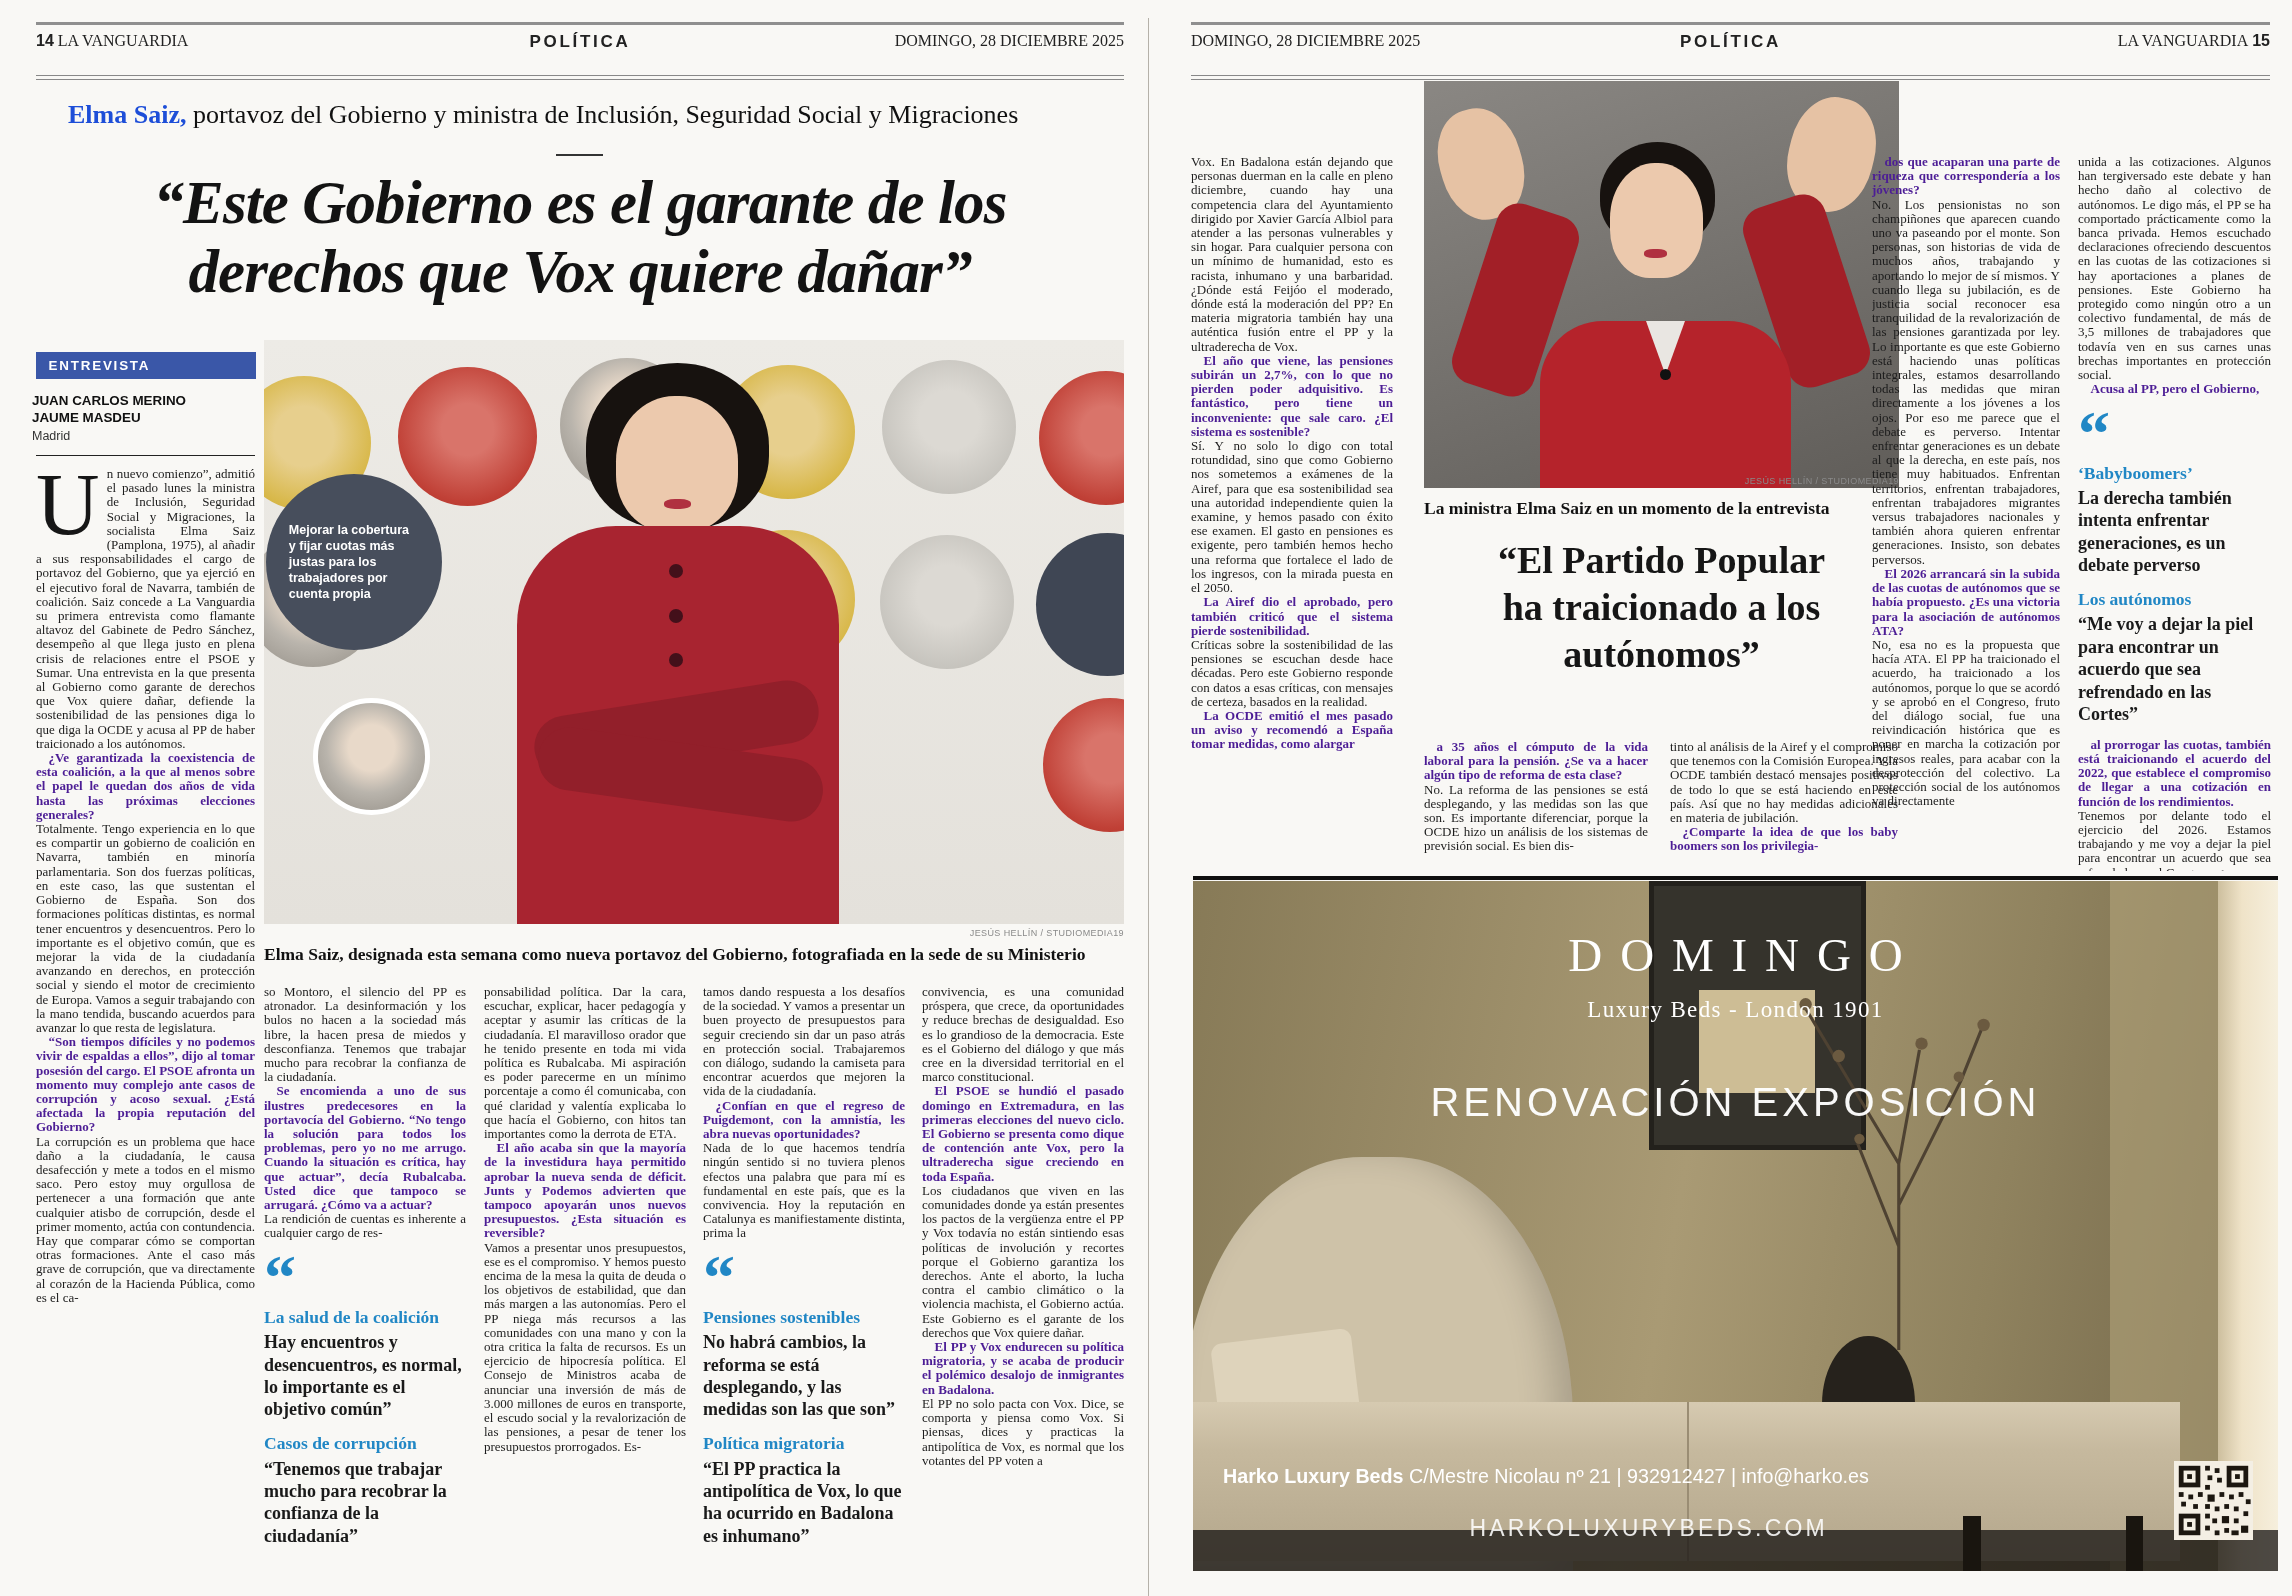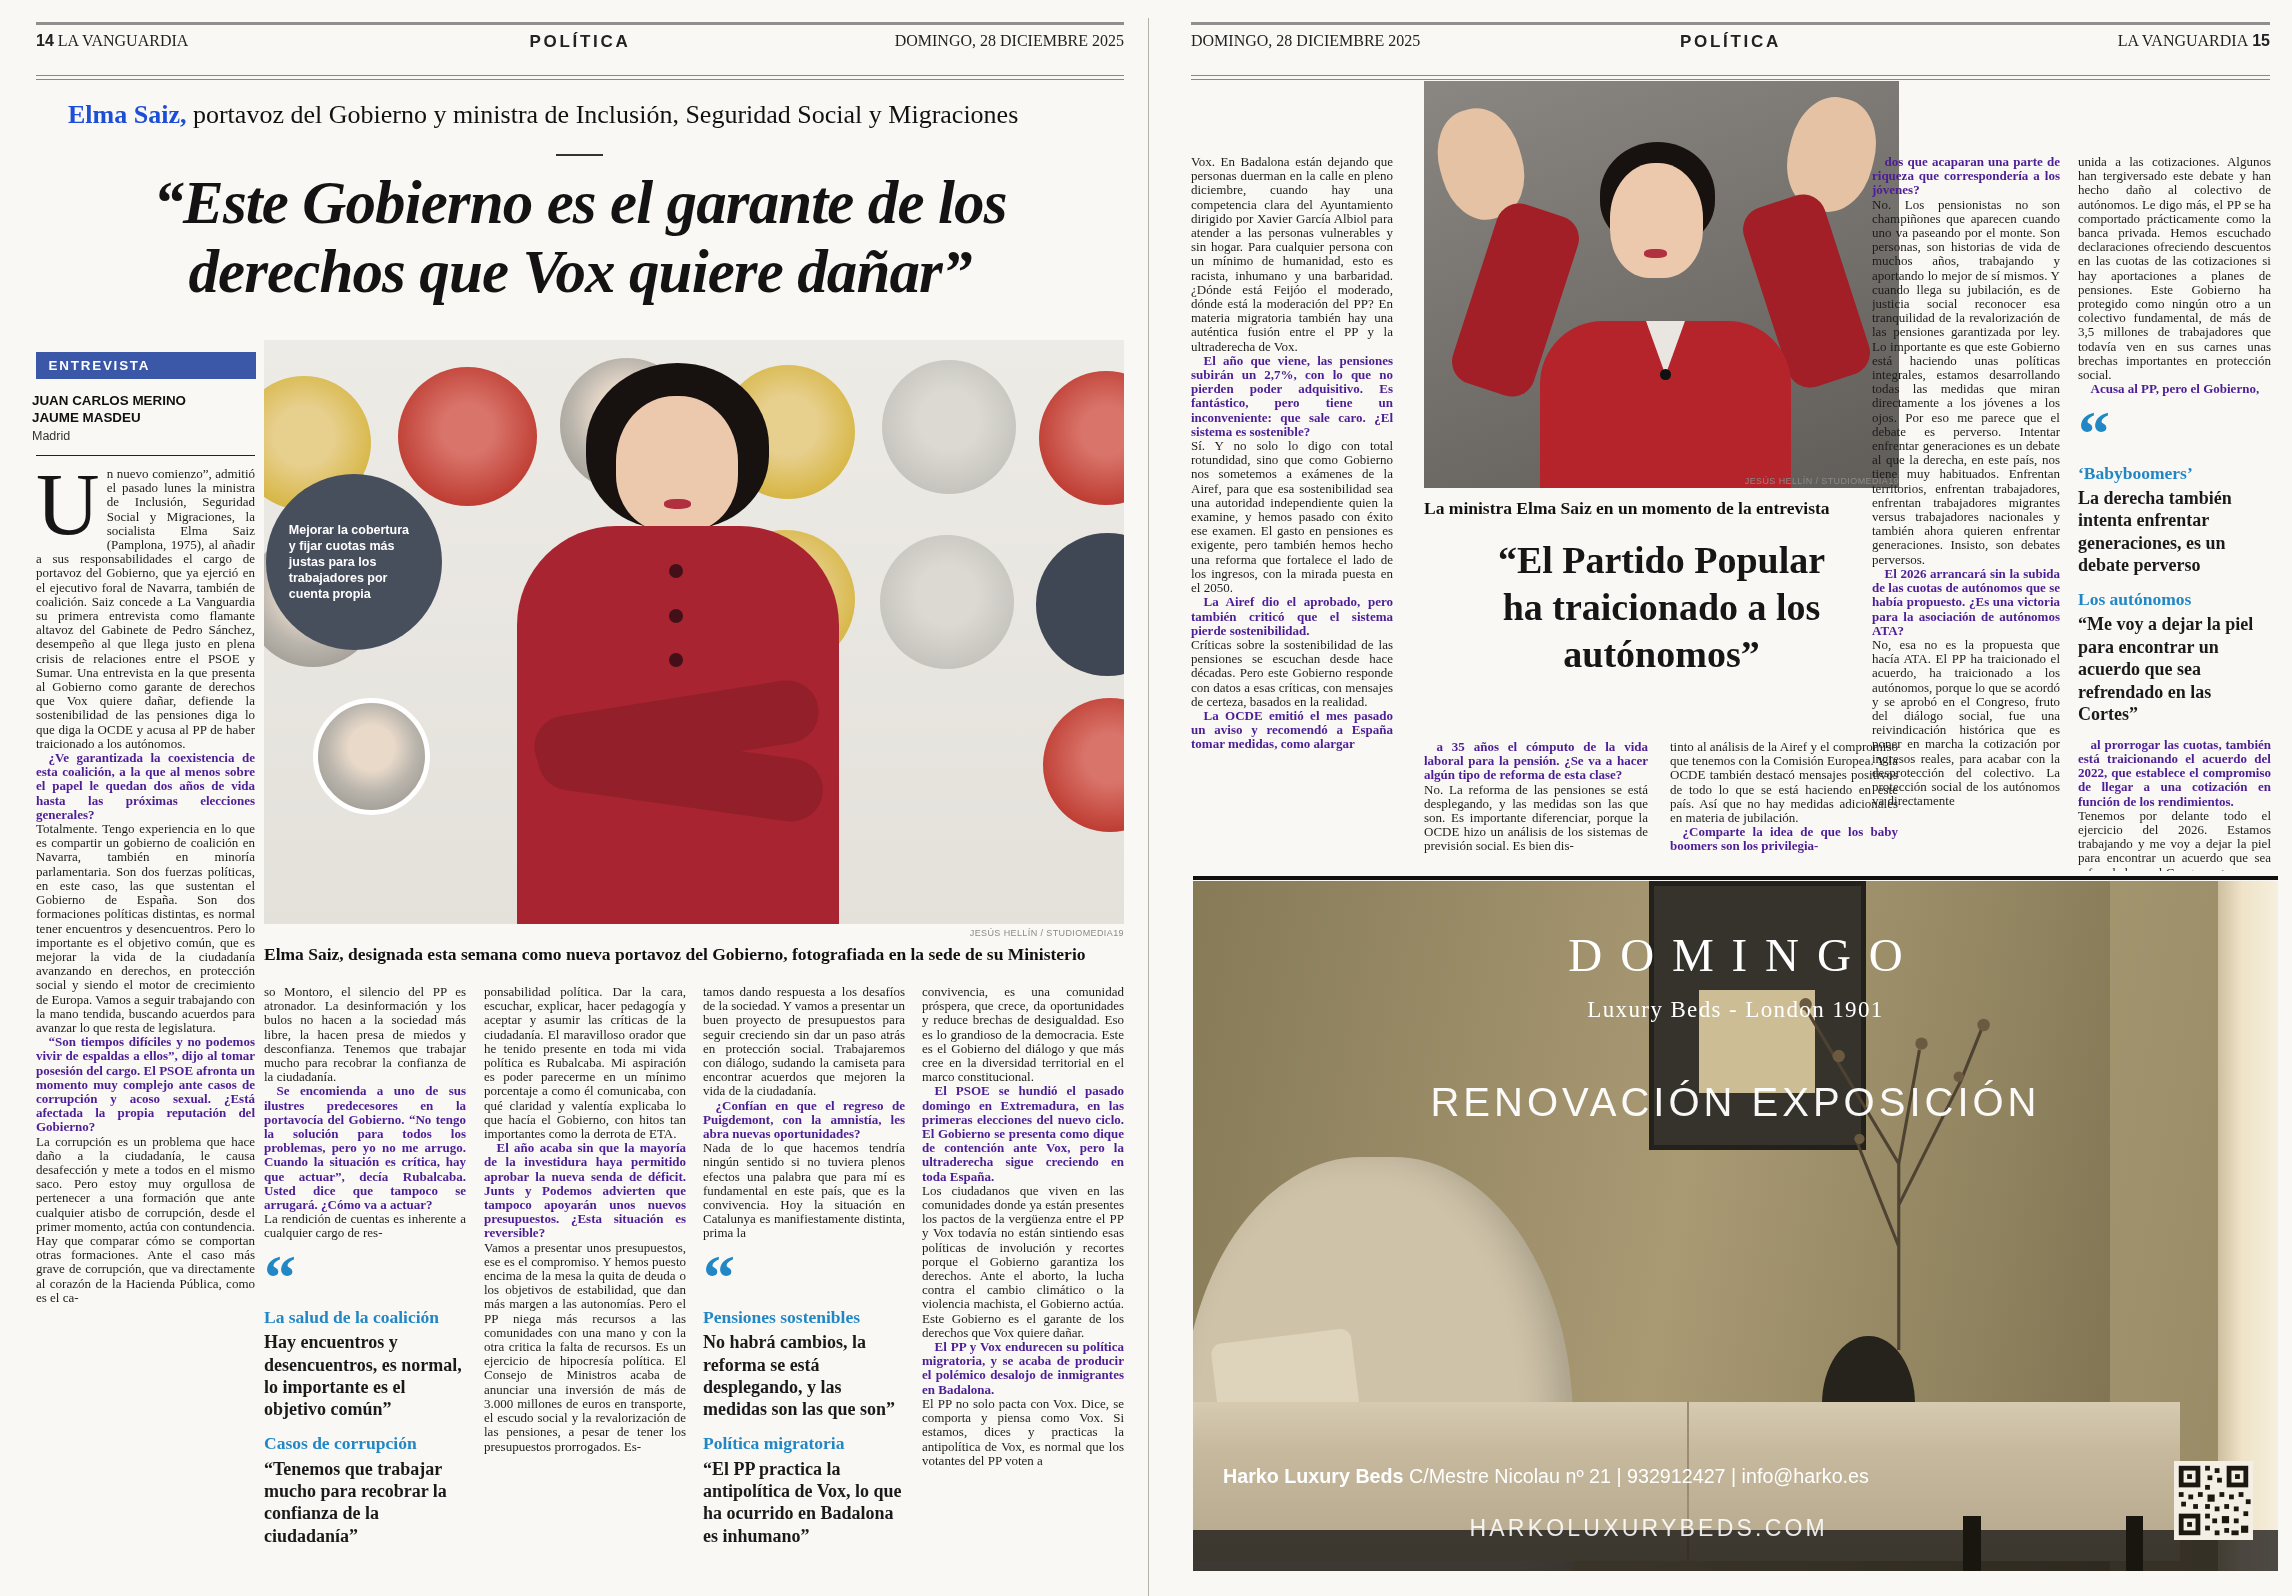--- a/index.html
+++ b/index.html
@@ -177,35 +177,35 @@
       </div>
     </div>
   <div class="abs acol" style="left:484px;top:985px;width:202px;height:602px;">
       <p class="body-p">ponsabilidad política. Dar la cara, escuchar, explicar, hacer pedagogía y aceptar y asumir las críticas de la ciudadanía. El maravilloso orador que he tenido presente en toda mi vida política es Rubalcaba. Mi aspiración es poder parecerme en un mínimo porcentaje a como él comunicaba, con qué claridad y valentía explicaba lo que hacía el Gobierno, con hitos tan importantes como la derrota de ETA.</p>
       <p class="q-p">El año acaba sin que la mayoría de la investidura haya permitido aprobar la nueva senda de déficit. Junts y Podemos advierten que tampoco apoyarán unos nuevos presupuestos. ¿Esta situación es reversible?</p>
       <p class="body-p">Vamos a presentar unos presupuestos, ese es el compromiso. Y hemos puesto encima de la mesa la quita de deuda o los objetivos de estabilidad, que dan más margen a las autonomías. Pero el PP niega más recursos a las comunidades con una mano y con la otra critica la falta de recursos. Es un ejercicio de hipocresía política. El Consejo de Ministros acaba de anunciar una inversión de más de 3.000 millones de euros en transporte, el escudo social y la revalorización de las pensiones, a pesar de tener los presupuestos prorrogados. Es-</p>
     </div>
   <div class="abs acol" style="left:703px;top:985px;width:202px;height:602px;">
       <p class="body-p">tamos dando respuesta a los desafíos de la sociedad. Y vamos a presentar un buen proyecto de presupuestos para seguir creciendo sin dar un paso atrás en protección social. Trabajaremos con diálogo, sudando la camiseta para encontrar acuerdos que mejoren la vida de la ciudadanía.</p>
       <p class="q-p">¿Confían en que el regreso de Puigdemont, con la amnistía, les abra nuevas oportunidades?</p>
-      <p class="body-p">Nada de lo que hacemos tendría ningún sentido si no tuviera plenos efectos una palabra que para mí es fundamental en este país, que es la convivencia. Hoy la situación en Catalunya es manifiestamente distinta, prima la</p>
+      <p class="body-p">Nada de lo que hacemos tendría ningún sentido si no tuviera plenos efectos una palabra que para mí es fundamental en este país, que es la convivencia. Hoy la reputación en Catalunya es manifiestamente distinta, prima la</p>
       <div class="qblock">
         <div class="qmark">“</div>
         <div class="qlabel">Pensiones sostenibles</div>
         <div class="qtext">No habrá cambios, la reforma se está desplegando, y las medidas son las que son”</div>
         <div class="qlabel">Política migratoria</div>
         <div class="qtext">“El PP practica la antipolítica de Vox, lo que ha ocurrido en Badalona es inhumano”</div>
       </div>
     </div>
   <div class="abs acol" style="left:922px;top:985px;width:202px;height:602px;">
       <p class="body-p">convivencia, es una comunidad próspera, que crece, da oportunidades y reduce brechas de desigualdad. Eso es lo grandioso de la democracia. Este es el Gobierno del diálogo y que más cree en la diversidad territorial en el marco constitucional.</p>
       <p class="q-p">El PSOE se hundió el pasado domingo en Extremadura, en las primeras elecciones del nuevo ciclo. El Gobierno se presenta como dique de contención ante Vox, pero la ultraderecha sigue creciendo en toda España.</p>
       <p class="body-p">Los ciudadanos que viven en las comunidades donde ya están presentes los pactos de la vergüenza entre el PP y Vox todavía no están sintiendo esas políticas de involución y recortes porque el Gobierno garantiza los derechos. Ante el aborto, la lucha contra el cambio climático o la violencia machista, el Gobierno actúa. Este Gobierno es el garante de los derechos que Vox quiere dañar.</p>
       <p class="q-p">El PP y Vox endurecen su política migratoria, y se acaba de producir el polémico desalojo de inmigrantes en Badalona.</p>
-      <p class="body-p">El PP no solo pacta con Vox. Dice, se comporta y piensa como Vox. Si estamos, dices y practicas la antipolítica de Vox, es normal que los votantes del PP voten a</p>
+      <p class="body-p">El PP no solo pacta con Vox. Dice, se comporta y piensa como Vox. Si piensas, dices y practicas la antipolítica de Vox, es normal que los votantes del PP voten a</p>
     </div>
 
   <div class="abs acol" style="left:1191px;top:155px;width:202px;height:716px;">
       <p class="body-p">Vox. En Badalona están dejando que personas duerman en la calle en pleno diciembre, cuando hay una competencia clara del Ayuntamiento dirigido por Xavier García Albiol para atender a las personas vulnerables y sin hogar. Para cualquier persona con un mínimo de humanidad, esto es racista, inhumano y una barbaridad. ¿Dónde está Feijóo el moderado, dónde está la moderación del PP? En materia migratoria también hay una auténtica fusión entre el PP y la ultraderecha de Vox.</p>
       <p class="q-p">El año que viene, las pensiones subirán un 2,7%, con lo que no pierden poder adquisitivo. Es fantástico, pero tiene un inconveniente: que sale caro. ¿El sistema es sostenible?</p>
       <p class="body-p">Sí. Y no solo lo digo con total rotundidad, sino que como Gobierno nos sometemos a exámenes de la Airef, para que esa sostenibilidad sea una autoridad independiente quien la examine, y hemos pasado con éxito ese examen. El gasto en pensiones es exigente, pero también hemos hecho una reforma que fortalece el lado de los ingresos, con la mirada puesta en el 2050.</p>
       <p class="q-p">La Airef dio el aprobado, pero también criticó que el sistema pierde sostenibilidad.</p>
       <p class="body-p">Críticas sobre la sostenibilidad de las pensiones se escuchan desde hace décadas. Pero este Gobierno responde con datos a esas críticas, con mensajes de certeza, basados en la realidad.</p>
       <p class="q-p">La OCDE emitió el mes pasado un aviso y recomendó a España tomar medidas, como alargar</p>
     </div>

